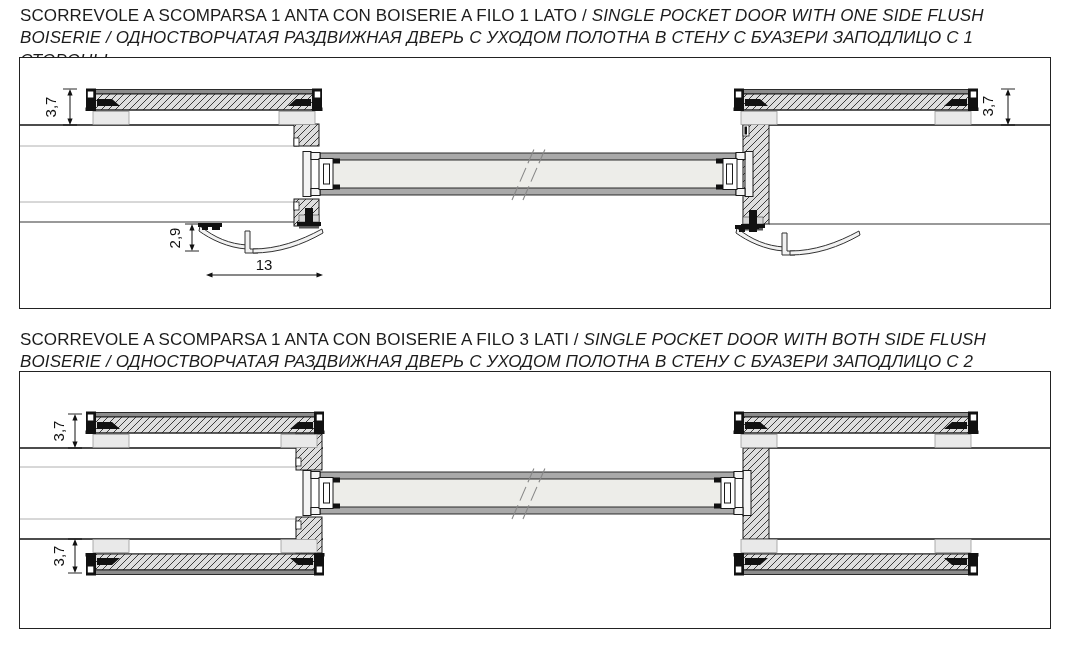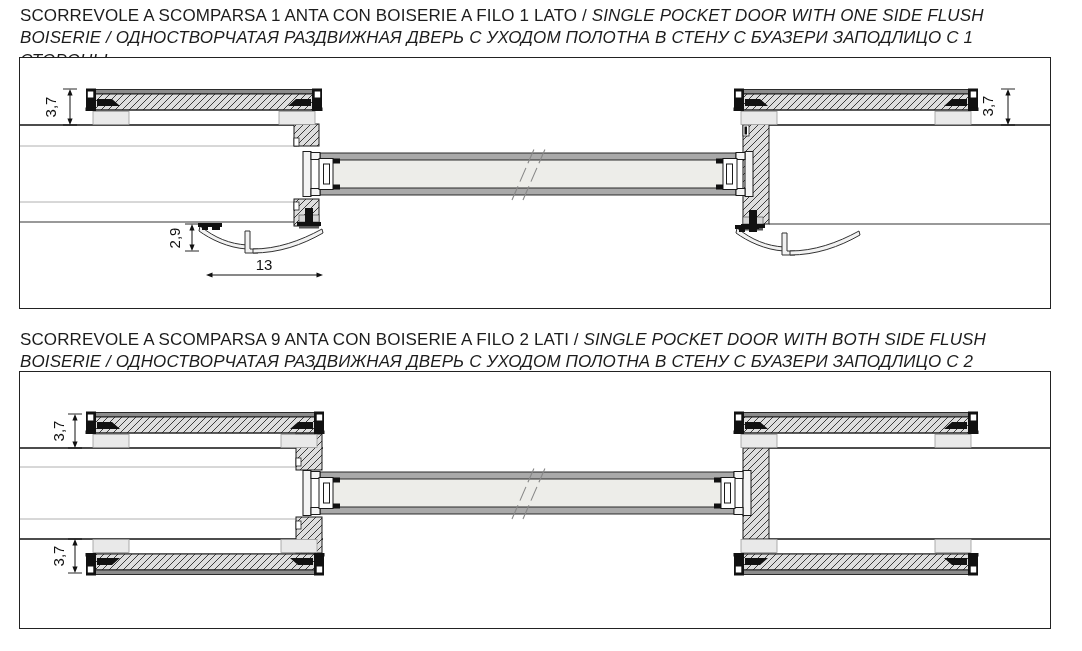--- a/index.html
+++ b/index.html
@@ -153,21 +153,21 @@
       </g>
       <g>
         <line x1="192" y1="217" x2="297" y2="217" stroke="#111111" stroke-width="1"></line>
         <path d="M186,217 l6.5,-2.6 v5.2 Z" fill="#111111"></path>
         <path d="M303,217 l-6.5,-2.6 v5.2 Z" fill="#111111"></path>
         <text x="244" y="212" text-anchor="middle" font-size="15" fill="#111111" font-family="Liberation Sans, sans-serif">13</text>
       </g>
     </svg>
 </div>
 
-<p class="title" id="title2"><span>SCORREVOLE A SCOMPARSA 9 ANTA CON BOISERIE A FILO 2 LATI / </span><span class="t-italic">SINGLE POCKET DOOR WITH BOTH SIDE FLUSH BOISERIE / ОДНОСТВОРЧАТАЯ РАЗДВИЖНАЯ ДВЕРЬ С УХОДОМ ПОЛОТНА В СТЕНУ С БУАЗЕРИ ЗАПОДЛИЦО С 2 СТОРОН.</span></p>
+<p class="title" id="title2"><span>SCORREVOLE A SCOMPARSA 1 ANTA CON BOISERIE A FILO 3 LATI / </span><span class="t-italic">SINGLE POCKET DOOR WITH BOTH SIDE FLUSH BOISERIE / ОДНОСТВОРЧАТАЯ РАЗДВИЖНАЯ ДВЕРЬ С УХОДОМ ПОЛОТНА В СТЕНУ С БУАЗЕРИ ЗАПОДЛИЦО С 2 СТОРОН.</span></p>
 
 <div class="frame" id="frame2">
   <svg id="svg2" width="1030" height="256" viewBox="0 0 1030 256">
       <defs>
         <pattern id="hatch2" patternUnits="userSpaceOnUse" width="7" height="7">
           <rect width="7" height="7" fill="#dedede"></rect>
           <path d="M0,7 L7,0 M-1.8,1.8 L1.8,-1.8 M5.2,8.8 L8.8,5.2" stroke="#3c3c3c" stroke-width="1"></path>
         </pattern>
       </defs>
       <g>

